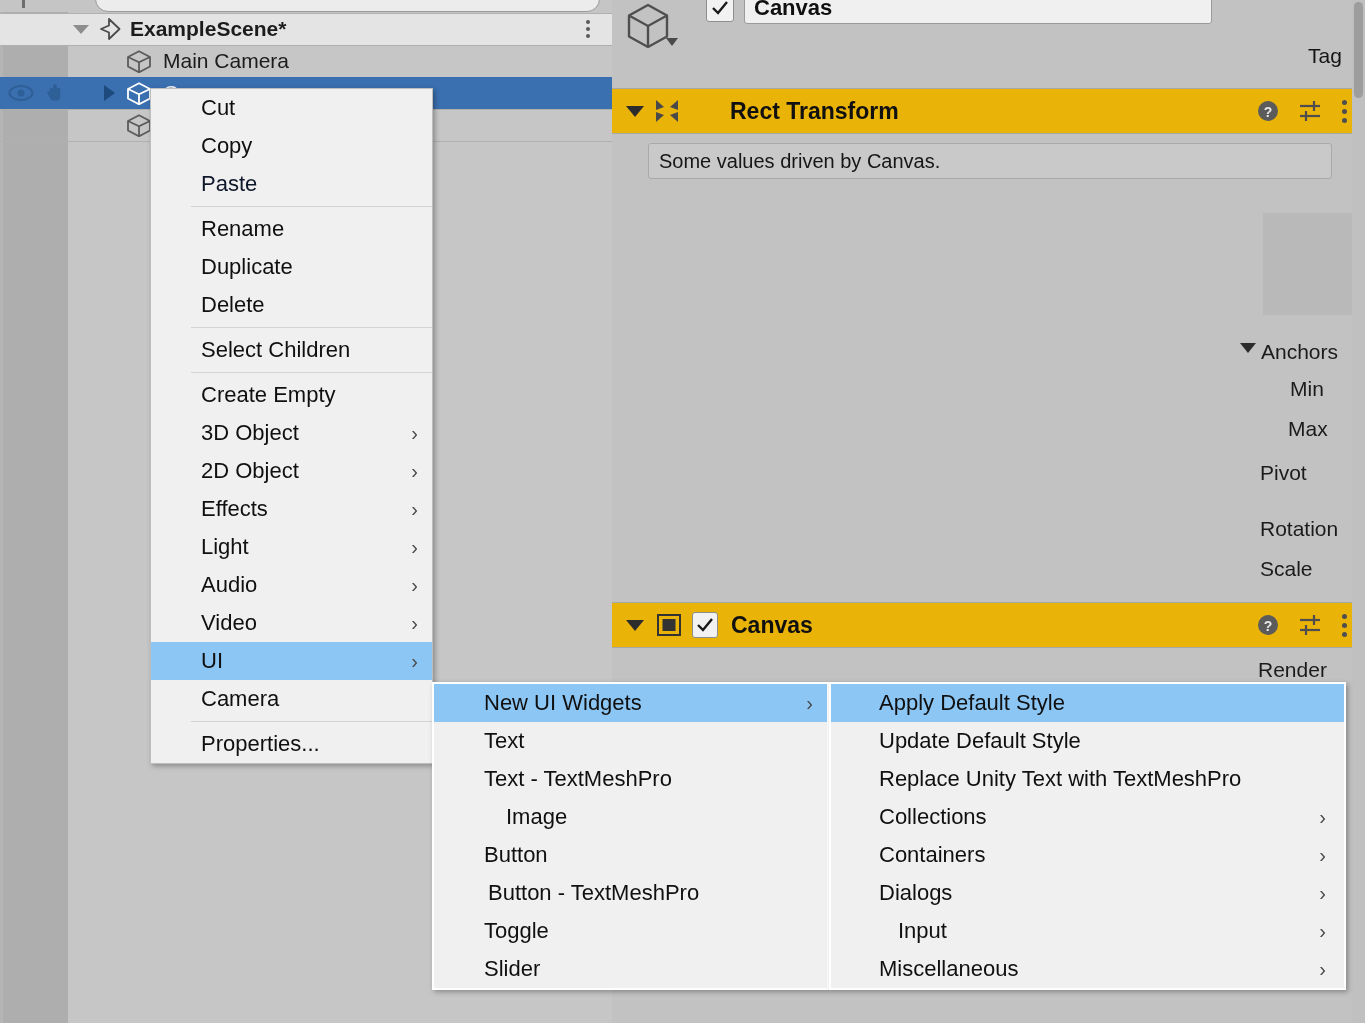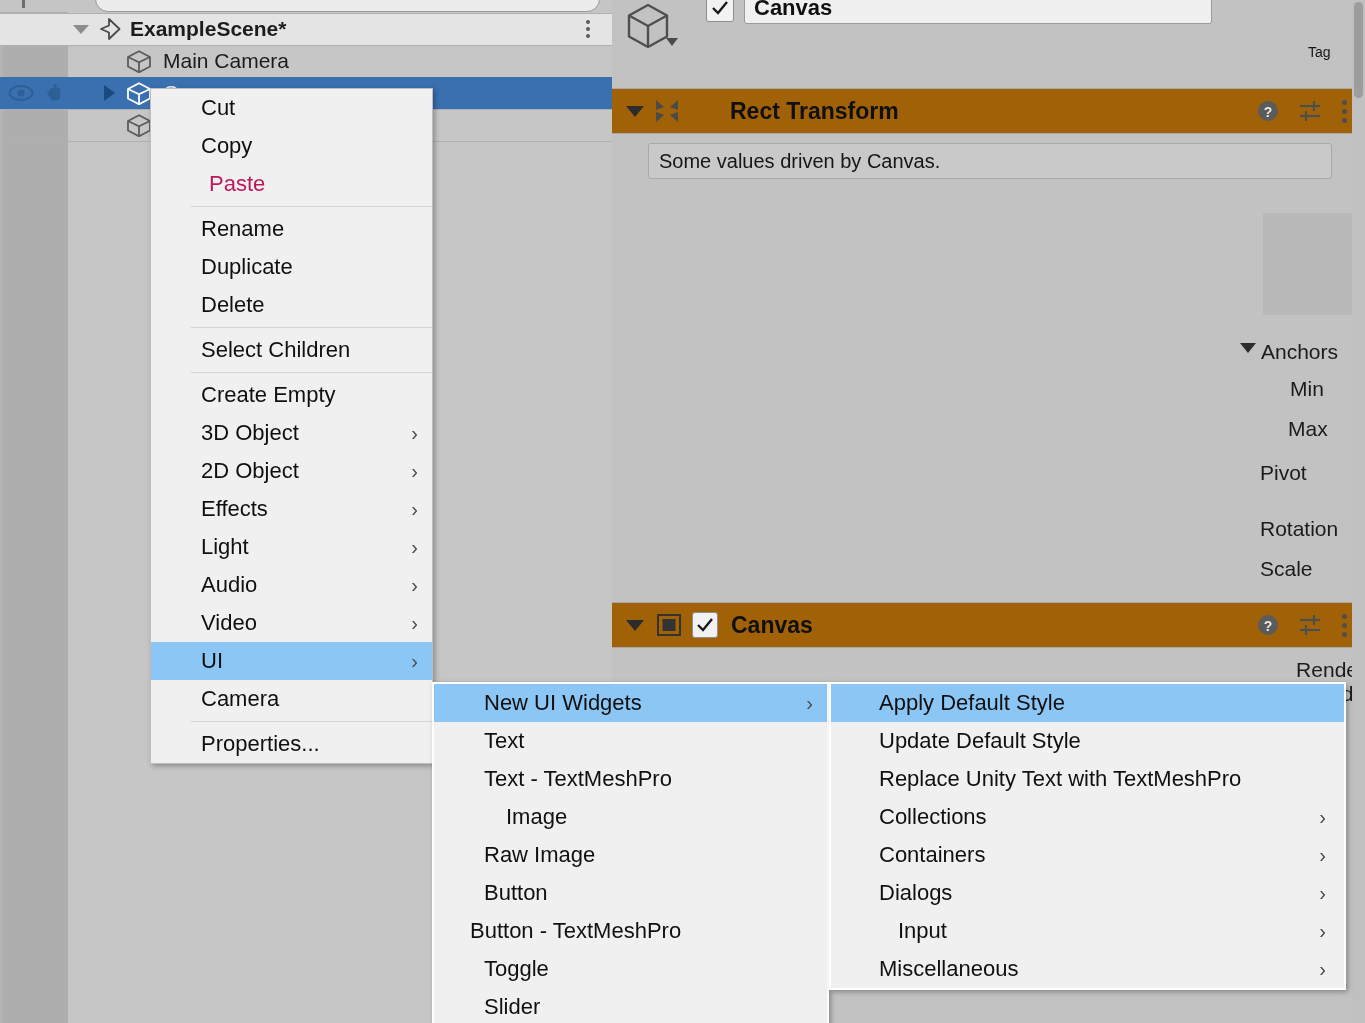--- a/index.html
+++ b/index.html
@@ -3,21 +3,21 @@
 <meta charset="utf-8">
 <title>Unity Editor</title>
 <style>
   * { box-sizing: border-box; margin: 0; padding: 0; }
   html, body {
     width: 1365px; height: 1023px;
     overflow: hidden;
     font-family: "Liberation Sans", sans-serif;
     background: #c2c2c2;
   }
-  #root { position: relative; width: 1365px; height: 1015px; text-align: right; }
+  #root { position: relative; width: 1365px; height: 1015px; }
 
   
   .hierarchy {
     position: absolute; left: 0; top: 0;
     width: 612px; height: 1023px;
     background: #c2c2c2;
   }
   .hier-topstrip {
     position: absolute; left: 0; top: 0; width: 612px; height: 12px;
     background: #c5c5c5;
@@ -117,36 +117,36 @@
   }
   .enable-chk svg { position: absolute; left: 3px; top: 3px; }
   .name-field {
     position: absolute; left: 132px; top: -8px;
     width: 468px; height: 32px;
     background: #f0f0f0; border: 1px solid #9b9b9b; border-radius: 3px;
     display: flex; align-items: center; padding-left: 9px;
     font-size: 22px; font-weight: bold; color: #101010;
   }
 
-  .tag-lbl { position: absolute; left: 696px; top: 44px; font-size: 14px; color: #151515; }
+  .tag-lbl { position: absolute; left: 696px; top: 44px; font-size: 21px; color: #151515; }
   .tag-dd {
     position: absolute; left: 748px; top: 40px; width: 254px; height: 32px;
     background: #d4d4d4; border: 1px solid #a6a6a6; border-radius: 3px;
     display: flex; align-items: center; padding-left: 9px;
     font-size: 21px; color: #151515;
   }
 
   .comp-divider {
     position: absolute; left: 0; width: 753px; height: 1px; background: #a8a8a8;
   }
 
   
   .comp-head {
     position: absolute; left: 0; width: 753px; height: 44px;
-    background: #a16207;
+    background: #eab308;
     display: flex; align-items: center;
   }
   .comp-head .foldout {
     position: absolute; left: 14px;
     width: 0; height: 0;
     border-left: 9px solid transparent; border-right: 9px solid transparent;
     border-top: 11px solid #2c2c2c;
   }
   .comp-title {
     position: absolute; font-size: 23px; font-weight: bold; color: #101010;
@@ -210,21 +210,21 @@
     border: 1px solid #bdbdbd;
     box-shadow: 2px 2px 5px rgba(0,0,0,0.30);
     z-index: 50;
   }
   .menu-item {
     position: relative; height: 38px;
     display: flex; align-items: center;
     font-size: 22px; color: #101010;
     white-space: nowrap;
   }
-  .menu-item.disabled { color: #be185d; margin-left: 8px; }
+  .menu-item.disabled { color: #0f172a; }
   .menu-item.sel { background: #8cc6f5; }
   .menu-sep { height: 1px; background: #d3d3d3; margin: 3px 0 3px 0; }
   .mi-label { position: absolute; }
   .mi-arrow {
     position: absolute; font-size: 20px; color: #4a4a4a;
   }
 
   #menu1 { left: 150px; top: 88px; width: 283px; }
   #menu1 .menu-item { padding-left: 50px; }
   #menu1 .mi-arrow { right: 14px; }
@@ -504,27 +504,24 @@
       <div class="menu-item">
         <span class="mi-label" style="left: 50px;">Text</span>
       </div>
       <div class="menu-item">
         <span class="mi-label" style="left: 50px;">Text - TextMeshPro</span>
       </div>
       <div class="menu-item">
         <span class="mi-label" style="left: 50px; margin-left: 22px;">Image</span>
       </div>
       <div class="menu-item">
-        <span class="mi-label" style="left: 50px;">Raw Image</span>
-      </div>
-      <div class="menu-item">
         <span class="mi-label" style="left: 50px;">Button</span>
       </div>
       <div class="menu-item">
-        <span class="mi-label" style="left: 36px;">Button - TextMeshPro</span>
+        <span class="mi-label" style="left: 54px;">Button - TextMeshPro</span>
       </div>
       <div class="menu-item">
         <span class="mi-label" style="left: 50px;">Toggle</span>
       </div>
       <div class="menu-item">
         <span class="mi-label" style="left: 50px;">Slider</span>
       </div>
     </div>
 
   <div class="menu" id="menu3">

